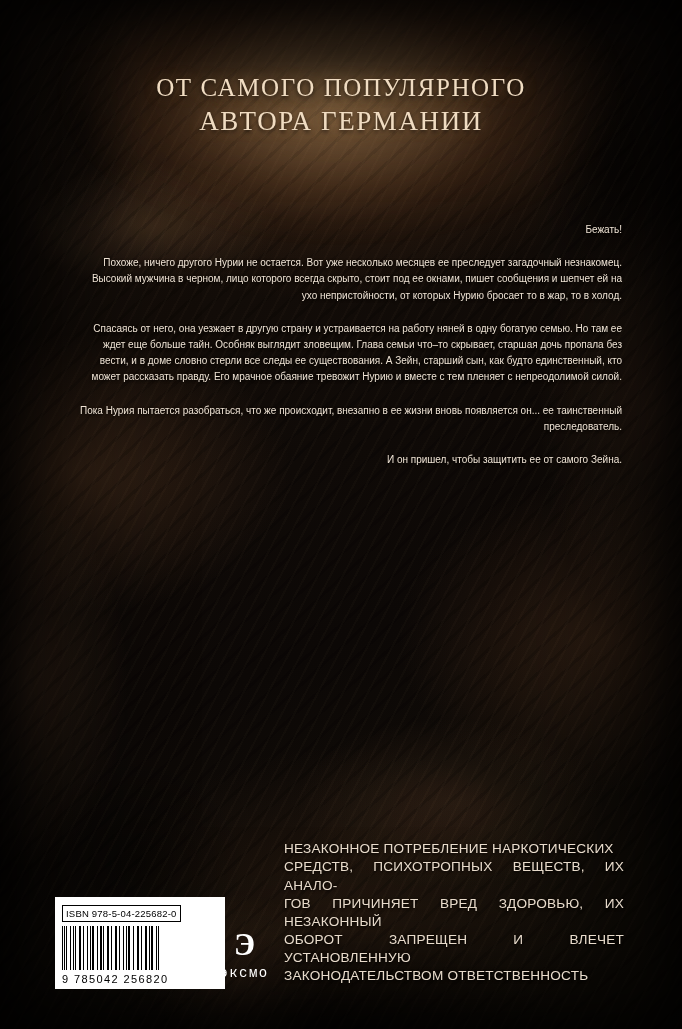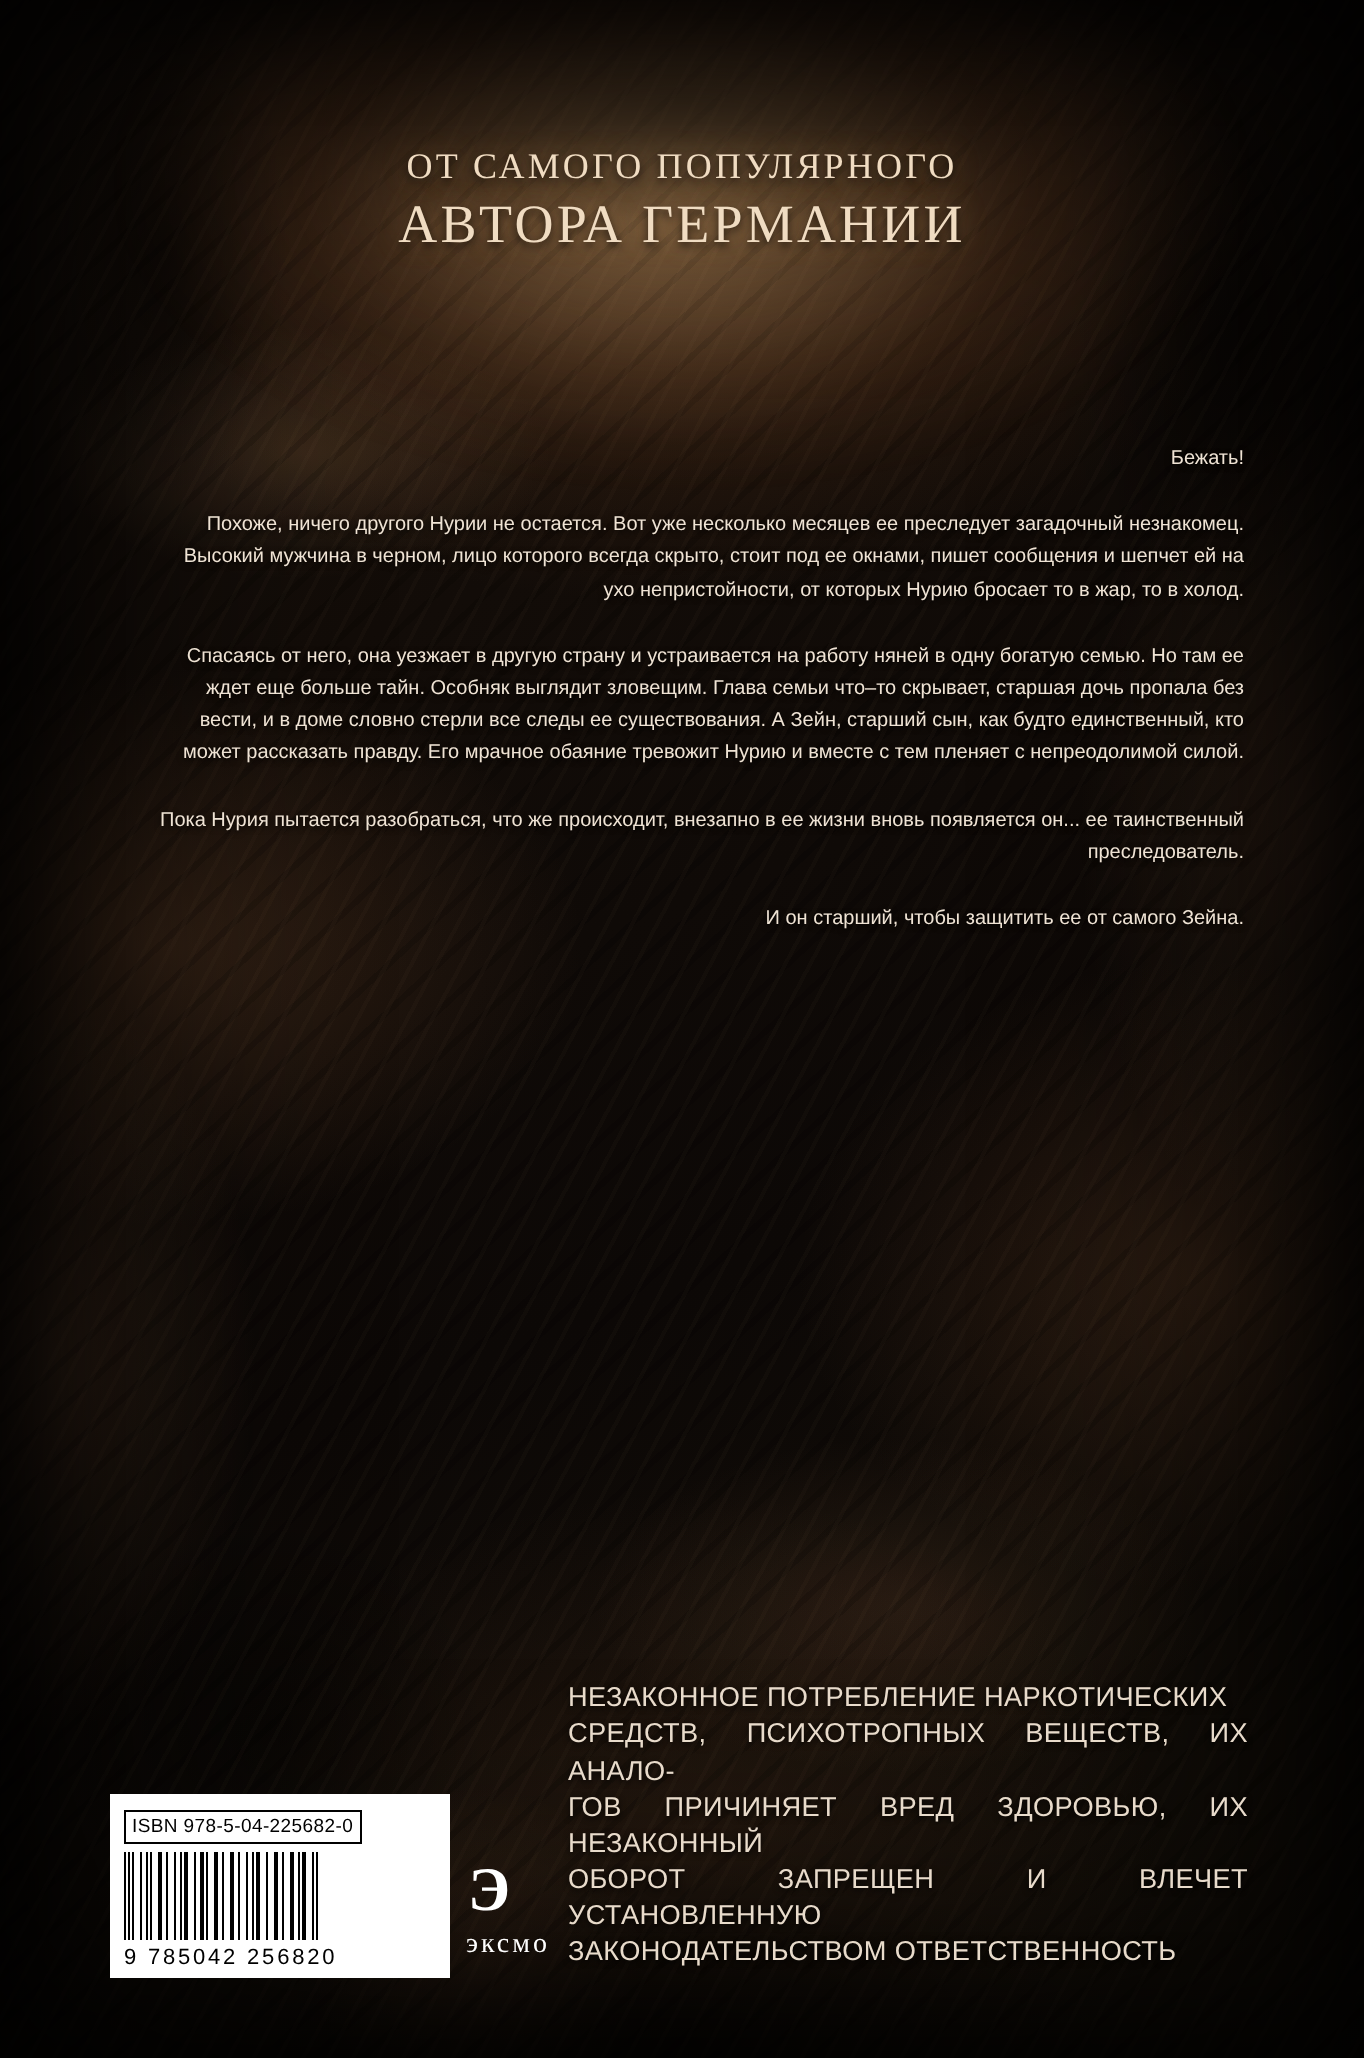--- a/index.html
+++ b/index.html
@@ -81,21 +81,21 @@
   }
   .headline .ln {
     font-family: "Liberation Serif", serif;
     color: #f0dcc2;
     letter-spacing: 1.6px;
     text-transform: uppercase;
     text-shadow: 0 0 14px rgba(255,190,120,0.35), 0 2px 4px rgba(0,0,0,0.8);
     line-height: 1.28;
   }
   .headline .ln1 { font-size: 26.5px; }
-  .headline .ln2 { font-size: 18px; }
+  .headline .ln2 { font-size: 25px; }
   .headline .ln3 { font-size: 27px; }
 
   
   .blurb {
     position: absolute;
     left: 76px;
     right: 60px;
     top: 222px;
     z-index: 5;
     color: #efe3d4;
@@ -166,26 +166,25 @@
   .pub-mark {
     font-family: "Liberation Serif", serif;
     font-size: 31px;
     font-weight: bold;
     color: #ffffff;
     line-height: 1;
     letter-spacing: -1px;
   }
   .pub-name {
     margin-top: 5px;
-    font-family: Liberation Serif, serif;
+    font-family: Liberation Mono, monospace;
     font-size: 14px;
     letter-spacing: 1.5px;
     color: #ffffff;
     text-transform: lowercase;
-    text-align: right;
   }
   .warning {
     position: absolute;
     right: 58px;
     bottom: 44px;
     width: 340px;
     text-align: justify;
     color: #e8dbcb;
     font-size: 13.6px;
     line-height: 1.33;
@@ -208,21 +207,21 @@
   <div class="headline">
     <div class="ln ln2">ОТ САМОГО ПОПУЛЯРНОГО</div>
     <div class="ln ln3">АВТОРА ГЕРМАНИИ</div>
   </div>
 
   <div class="blurb">
     <p>Бежать!</p>
     <p>Похоже, ничего другого Нурии не остается. Вот уже несколько месяцев ее преследует загадочный незнакомец. Высокий мужчина в черном, лицо которого всегда скрыто, стоит под ее окнами, пишет сообщения и шепчет ей на ухо непристойности, от которых Нурию бросает то в жар, то в холод.</p>
     <p>Спасаясь от него, она уезжает в другую страну и устраивается на работу няней в одну богатую семью. Но там ее ждет еще больше тайн. Особняк выглядит зловещим. Глава семьи что–то скрывает, старшая дочь пропала без вести, и в доме словно стерли все следы ее существования. А Зейн, старший сын, как будто единственный, кто может рассказать правду. Его мрачное обаяние тревожит Нурию и вместе с тем пленяет с непреодолимой силой.</p>
     <p>Пока Нурия пытается разобраться, что же происходит, внезапно в ее жизни вновь появляется он... ее таинственный преследователь.</p>
-    <p>И он старший, чтобы защитить ее от самого Зейна.</p>
+    <p>И он пришел, чтобы защитить ее от самого Зейна.</p>
   </div>
 
   <div class="bottom">
     <div class="isbn-block">
       <div class="isbn-text">ISBN 978-5-04-225682-0</div>
       <div class="barcode" id="barcode">
           <i style="width: 1px; background: rgb(0, 0, 0);"></i>
           <i style="width: 1px; background: rgb(255, 255, 255);"></i>
           <i style="width: 1px; background: rgb(0, 0, 0);"></i>
           <i style="width: 1px; background: rgb(255, 255, 255);"></i>

